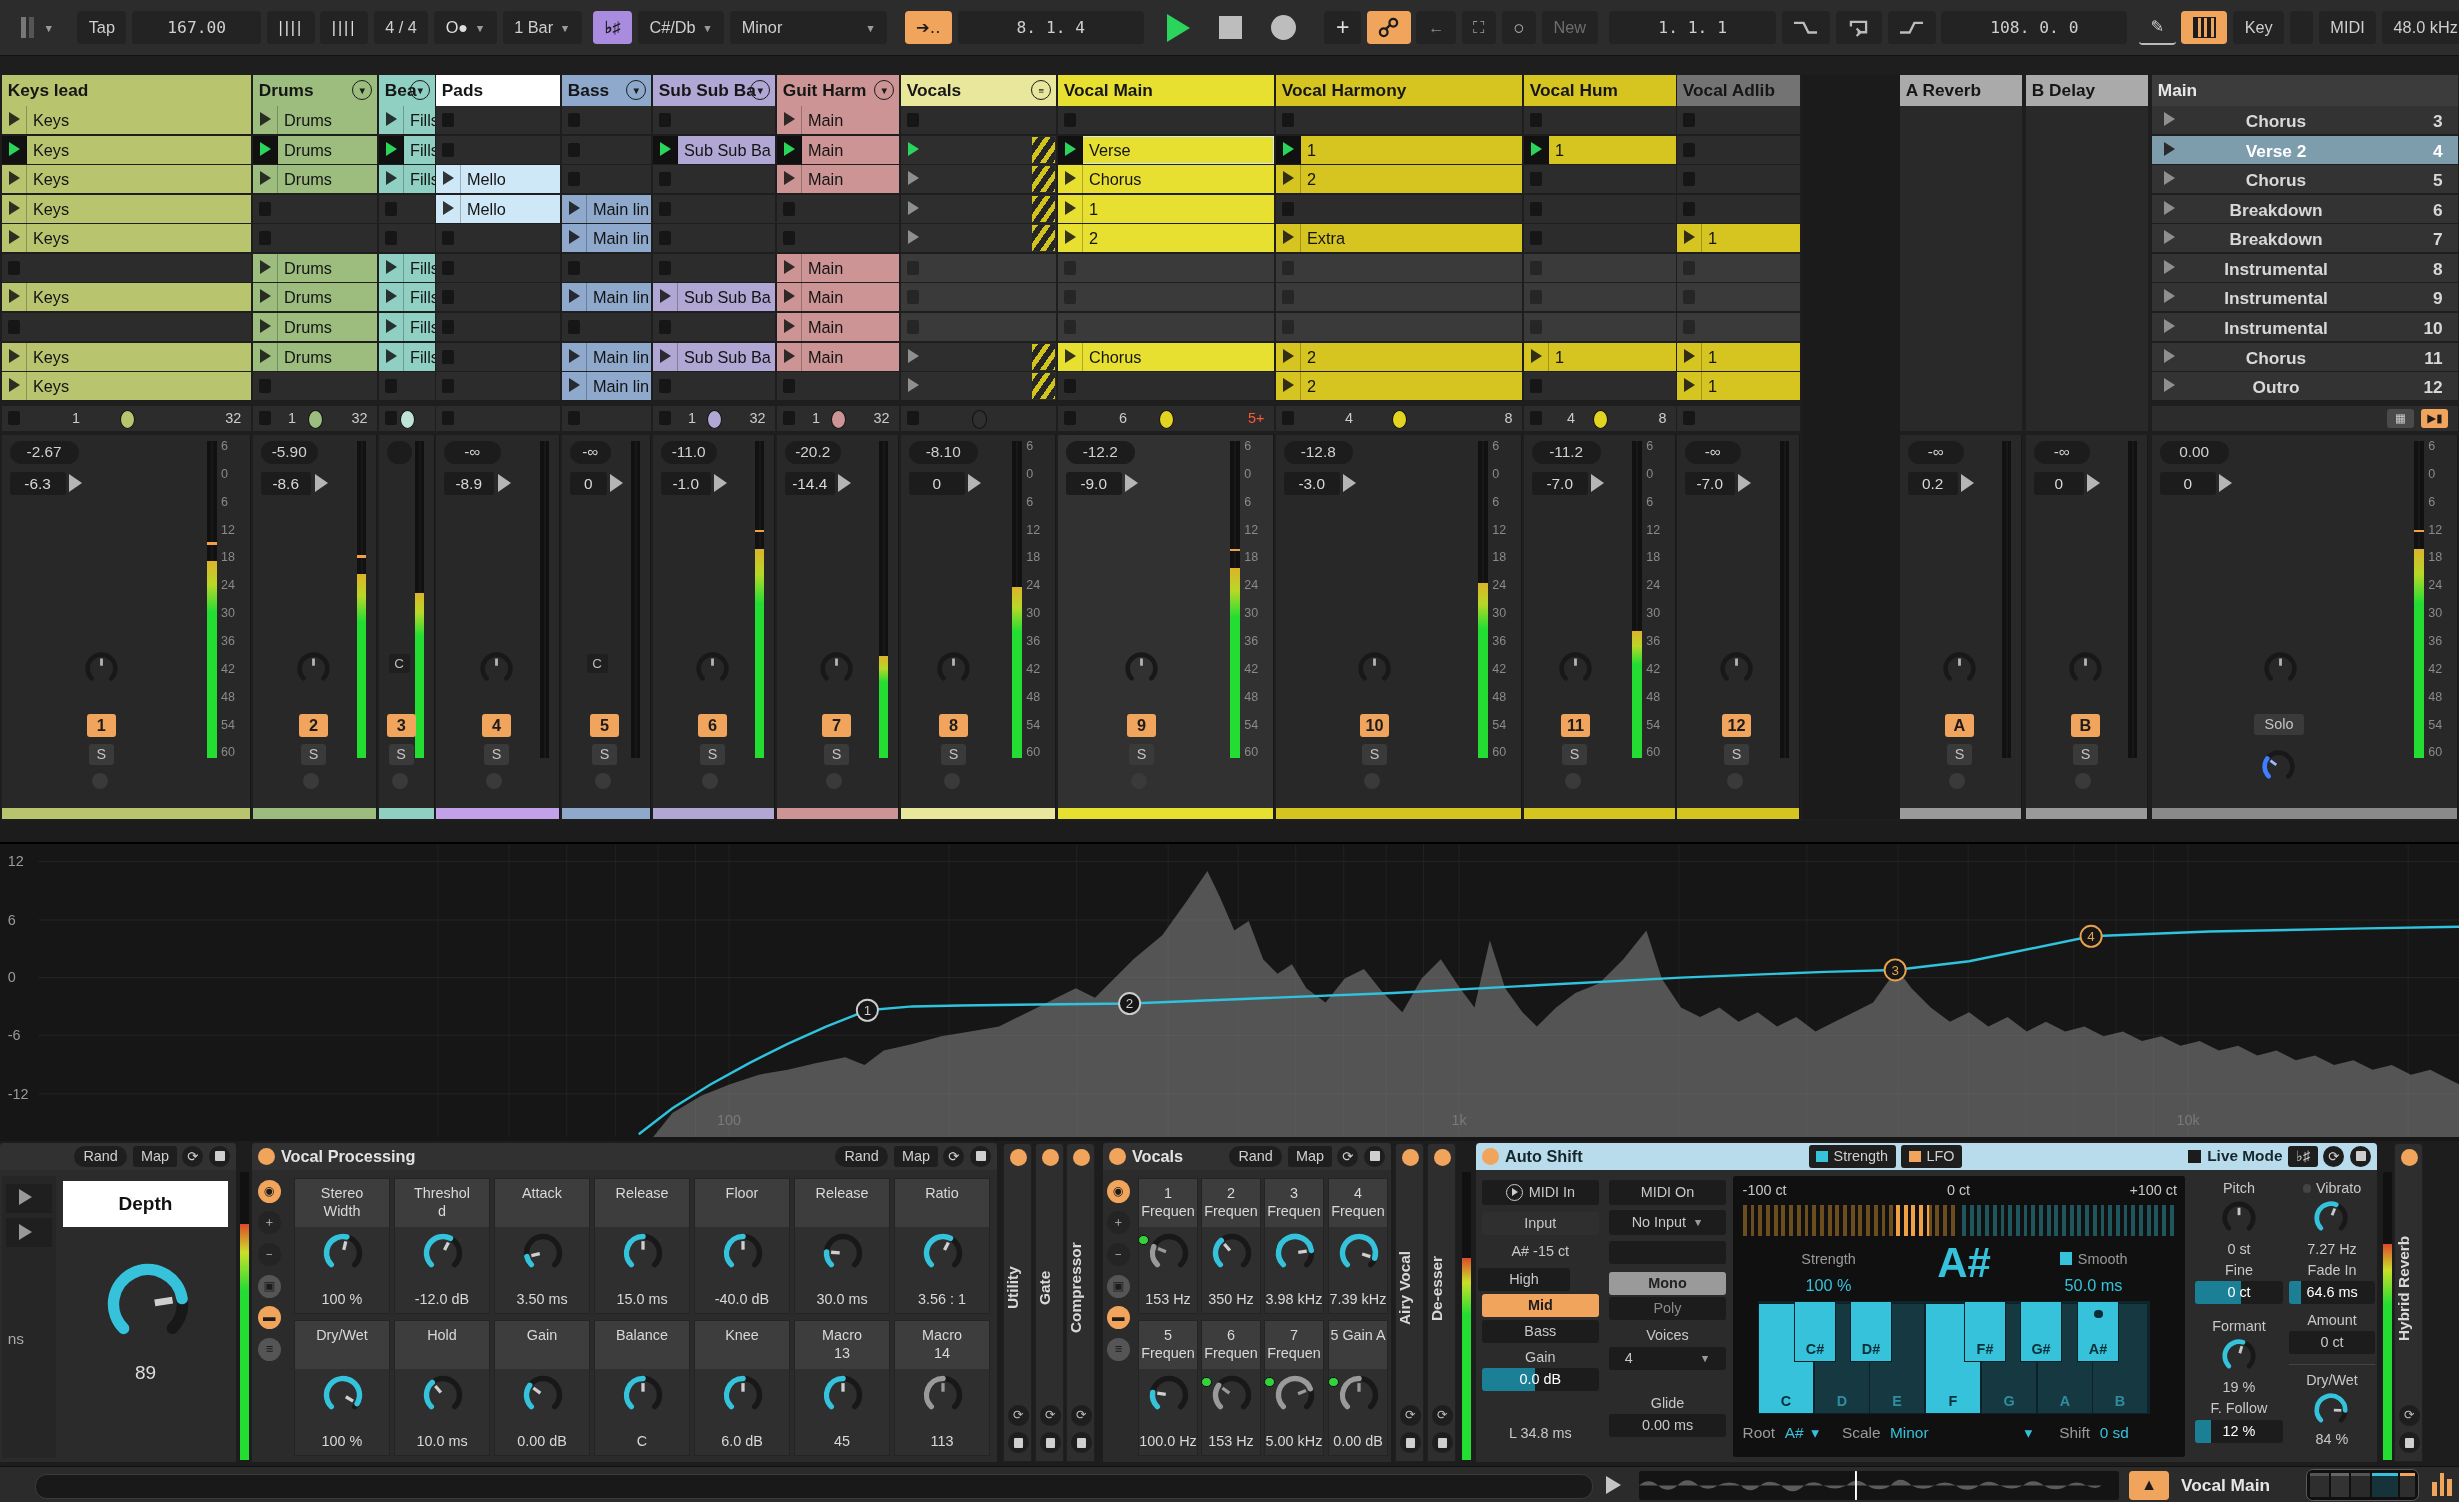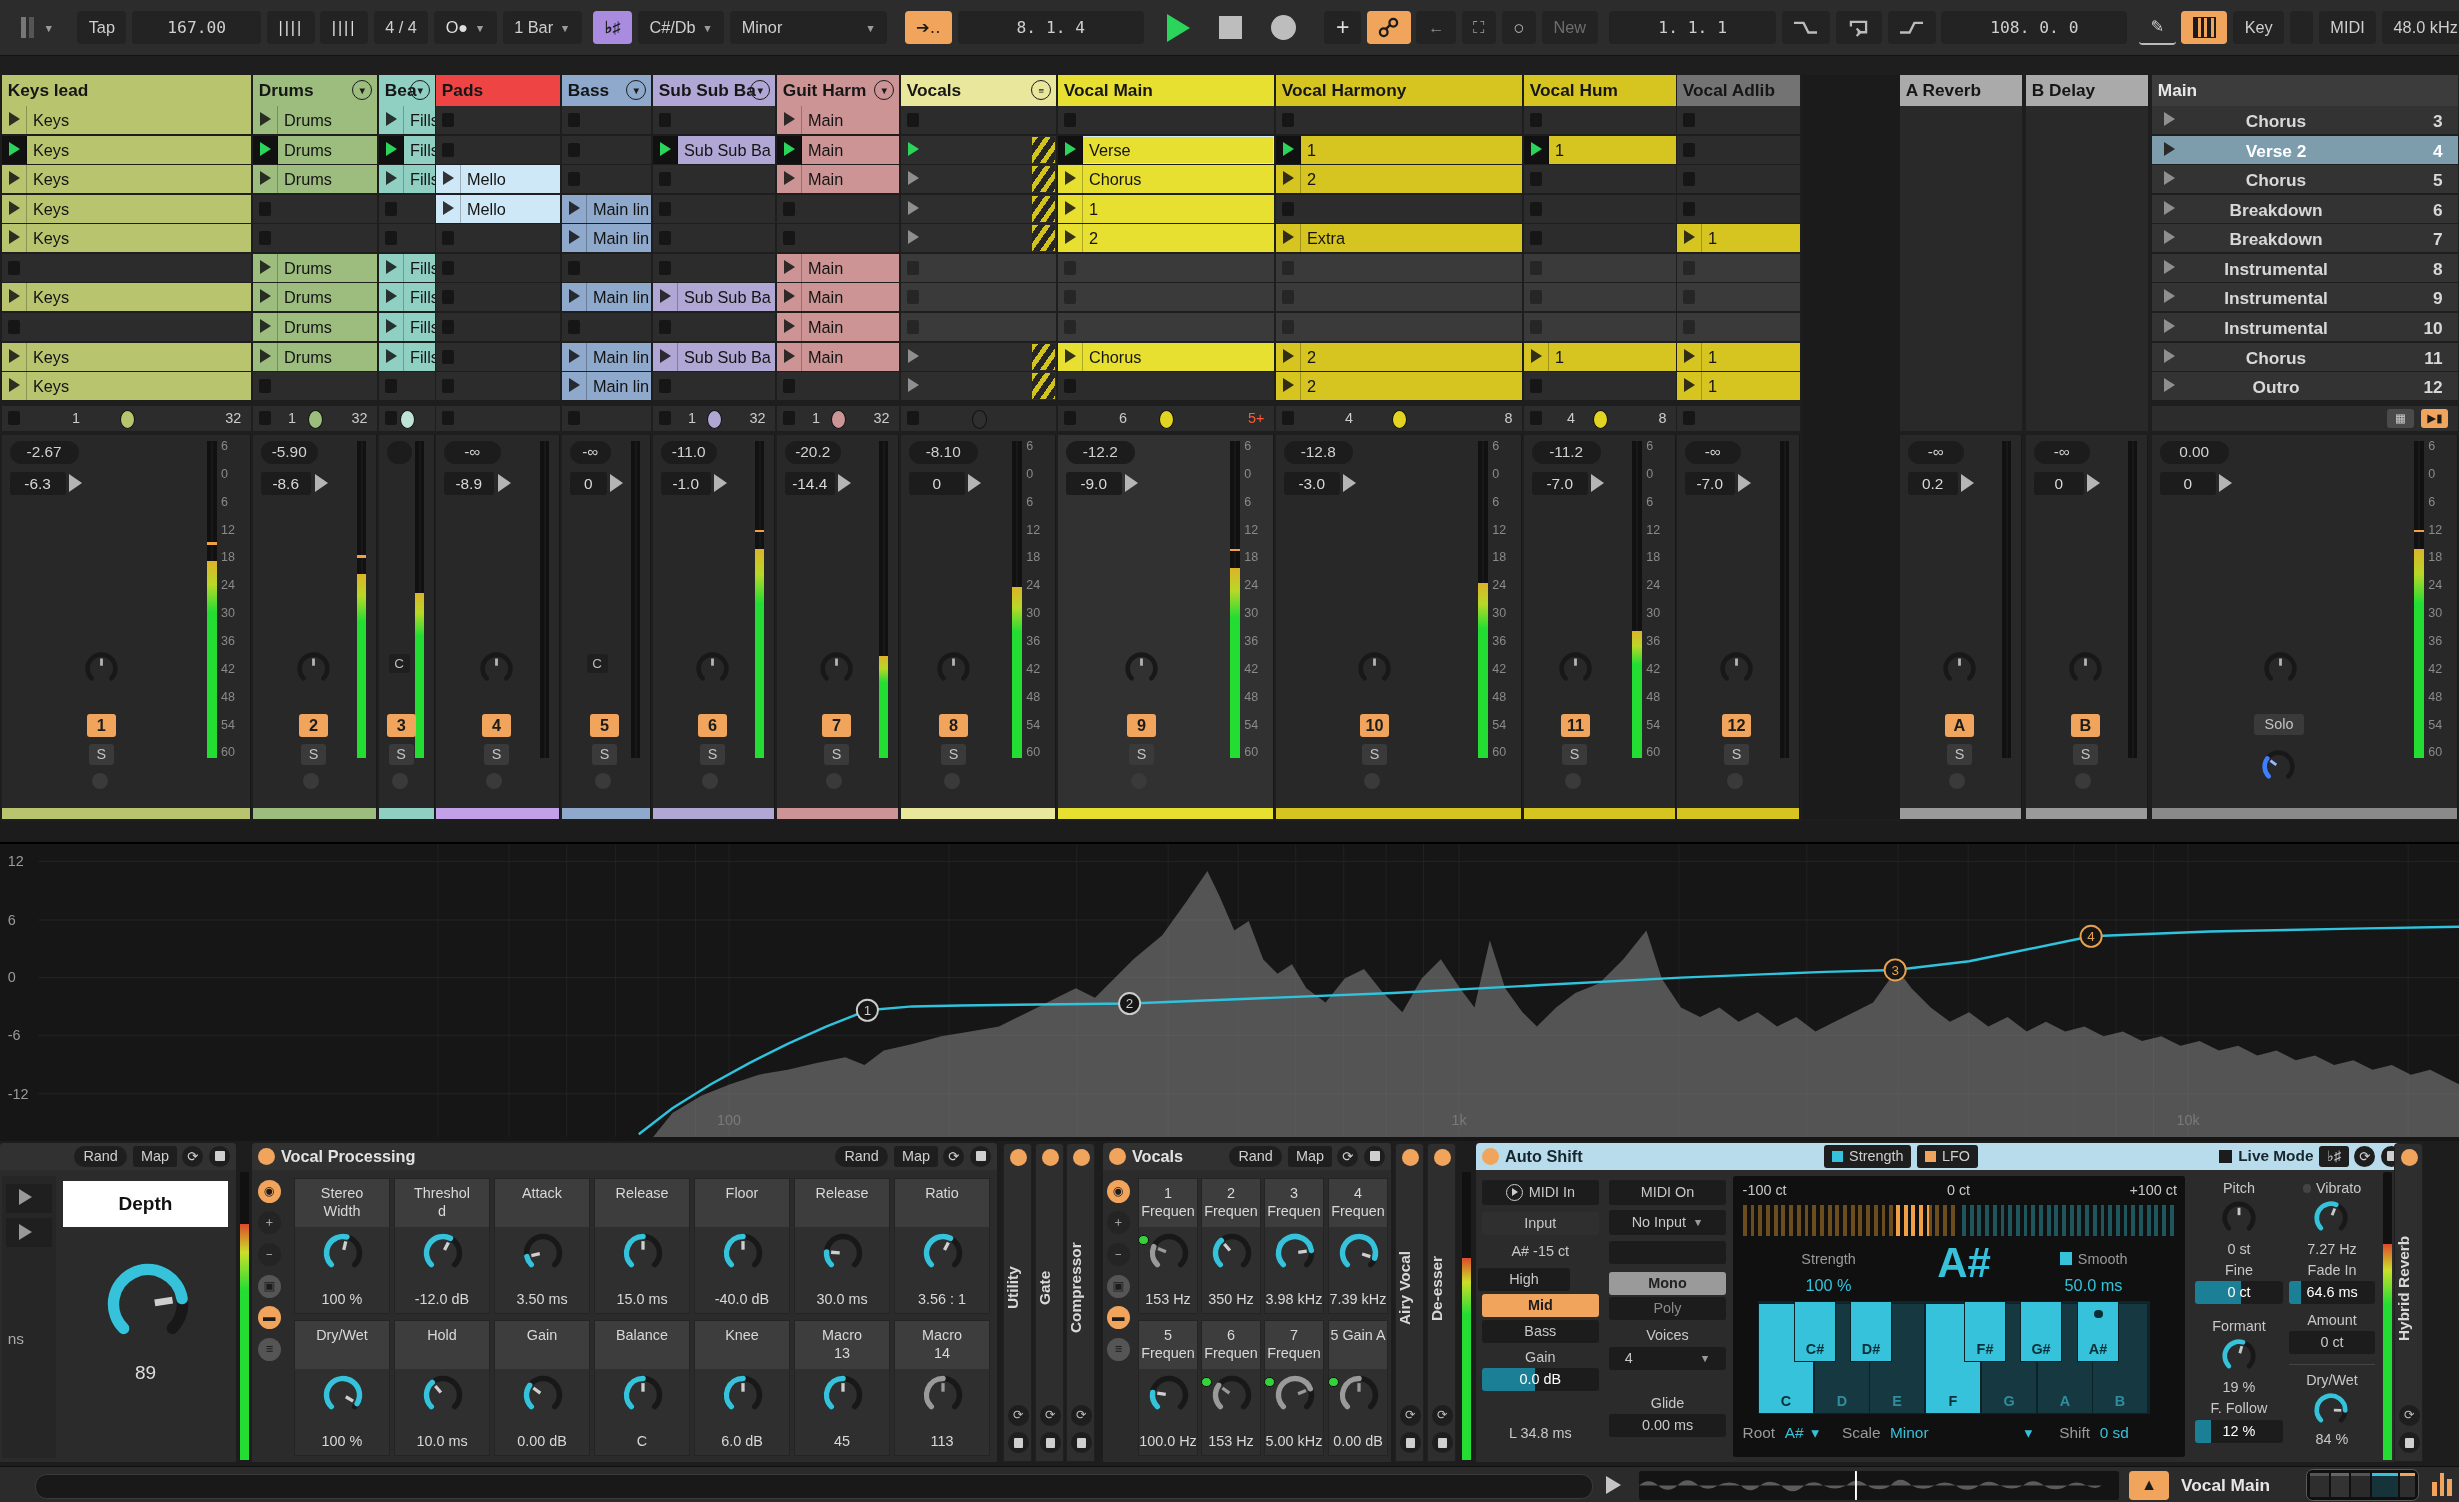--- a/index.html
+++ b/index.html
@@ -398,21 +398,21 @@
         <div class="meter" style="right: 9.6px;">
           <div class="msep"></div>
           <div class="mfill" style="height: 52%;"></div>
         </div>
         <div class="panC" style="left: 9.6px;">C</div>
         <div class="numb" style="left: 7.7px;">3</div>
         <div class="sbtn" style="left: 9.6px;">S</div>
         <div class="mdot" style="left: 12.5px;"></div>
         <div class="cbar" style="background: rgb(143, 208, 194);"></div>
       </div>
-      <div class="thead" style="left: 436px; top: 19px; width: 124px; background: #ef4444;"><span>Pads</span></div>
+      <div class="thead" style="left: 436px; top: 19px; width: 124px; background: #ffffff;"><span>Pads</span></div>
       <div class="slot" style="left: 436px; top: 50px; width: 124px; height: 28px; background: rgb(44, 44, 44);">
         <div class="stopbox"></div>
       </div>
       <div class="slot" style="left: 436px; top: 80px; width: 124px; height: 28px; background: rgb(44, 44, 44);">
         <div class="stopbox"></div>
       </div>
       <div class="slot" style="left: 436px; top: 109px; width: 124px; height: 28px; background: rgb(207, 232, 247);">
         <div class="tri">
           <div style="left: 6.7px; top: 5.8px; width: 0px; height: 0px; position: absolute; border-left: 11.5px solid rgba(20, 20, 20, 0.85); border-top: 7.7px solid transparent; border-bottom: 7.7px solid transparent;"></div>
         </div>
@@ -1531,21 +1531,21 @@
         <div style="position: absolute; left: 5.8px; top: 4.8px; width: 17.3px; height: 17.3px; border-radius: 50%; background: rgb(240, 164, 92);"></div>
         <div class="vlab">De-esser</div>
         <div style="position: absolute; left: 3.8px; bottom: 35px; width: 21px; height: 21px; border-radius: 50%; background: rgb(30, 30, 30); color: rgb(187, 187, 187); text-align: center; line-height: 21px; font-size: 12.5px;">⟳</div>
         <div style="position: absolute; left: 3.8px; bottom: 7.7px; width: 21px; height: 21px; border-radius: 50%; background: rgb(30, 30, 30);">
           <div style="position: absolute; left: 5.8px; top: 5.8px; width: 9.6px; height: 9.6px; background: rgb(207, 207, 207); border-radius: 1px;"></div>
         </div>
       </div>
       <div class="meterbar" style="left: 1462px; top: 31px; height: 288px;">
         <div style="position: absolute; bottom: 0px; left: 0px; right: 0px; height: 70%; background: linear-gradient(to top, rgb(36, 221, 51) 0%, rgb(36, 221, 51) 72%, rgb(203, 223, 42) 88%, rgb(221, 74, 42) 100%);"></div>
       </div>
-      <div class="dpanel" style="left: 1476px; top: 1.9px; width: 901px; height: 319px; padding-left: 31px;">
+      <div class="dpanel" style="left: 1476px; top: 1.9px; width: 901px; height: 319px;">
         <div class="dhead" style="background: rgb(185, 220, 236);">
           <div class="pwr"></div>
           <span class="dtitle" style="color: rgb(22, 38, 44);">Auto Shift</span>
           <div class="hgrow"></div>
           <div class="sqbtn" style="display: flex; align-items: center; gap: 5.8px; height: 23px;">
             <span style="width: 11.5px; height: 11.5px; background: rgb(53, 194, 218); display: inline-block;"></span>
             <span>Strength</span>
           </div>
           <div class="sqbtn" style="display: flex; align-items: center; gap: 5.8px; height: 23px;">
             <span style="width: 11.5px; height: 11.5px; background: rgb(240, 164, 92); display: inline-block;"></span>

